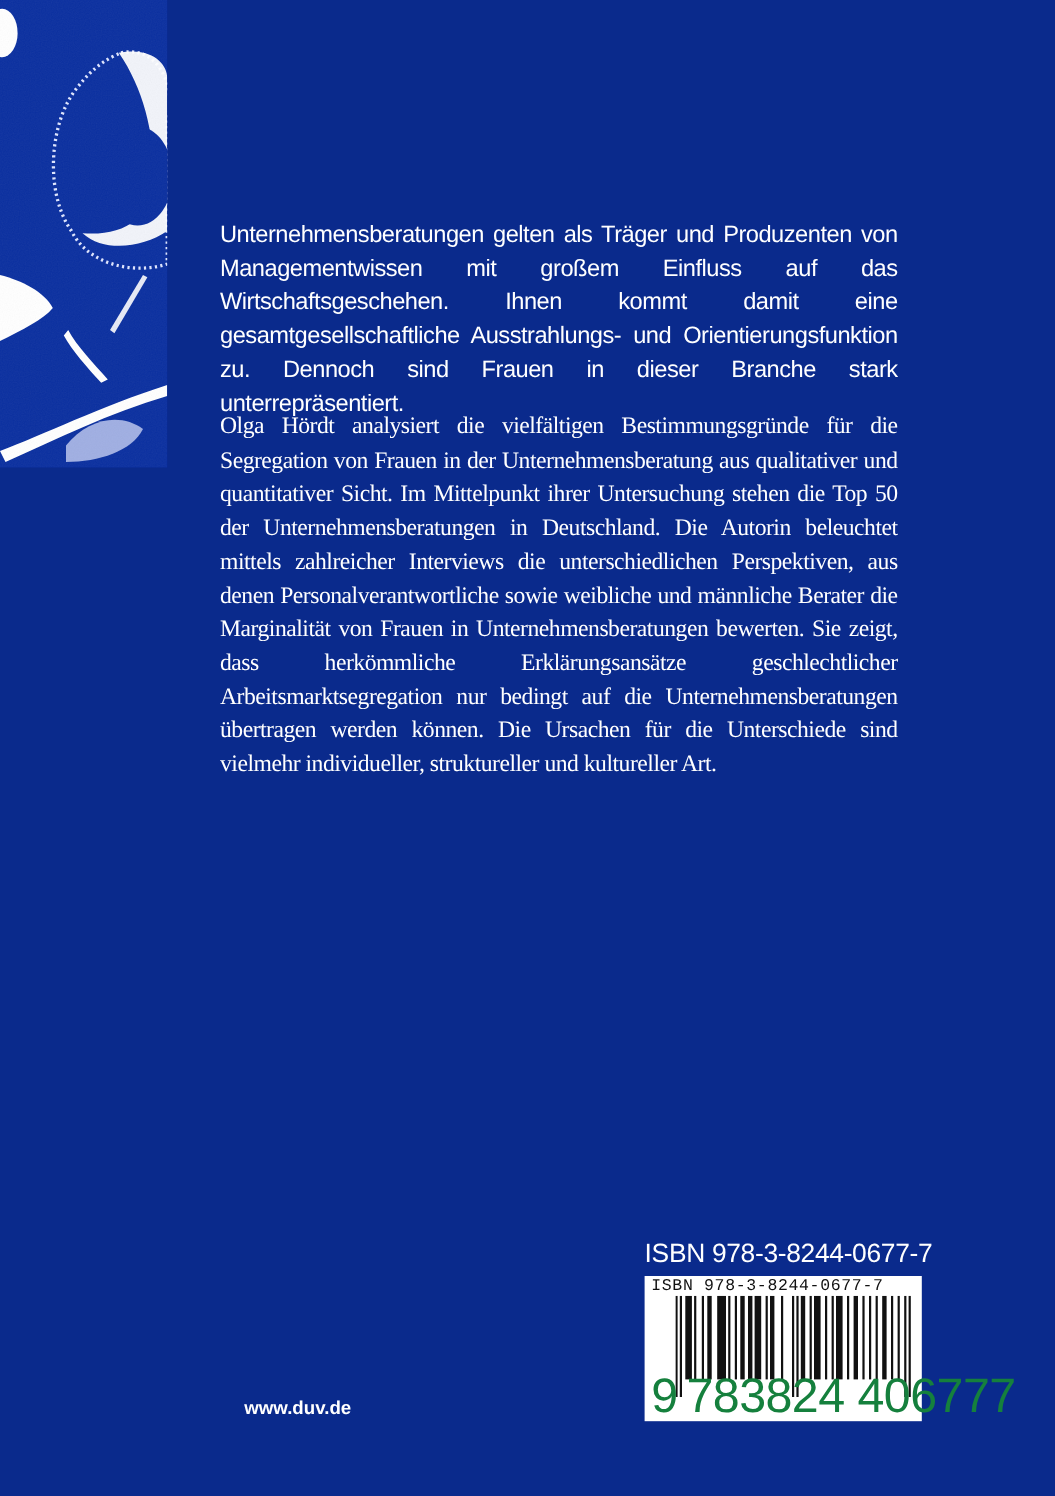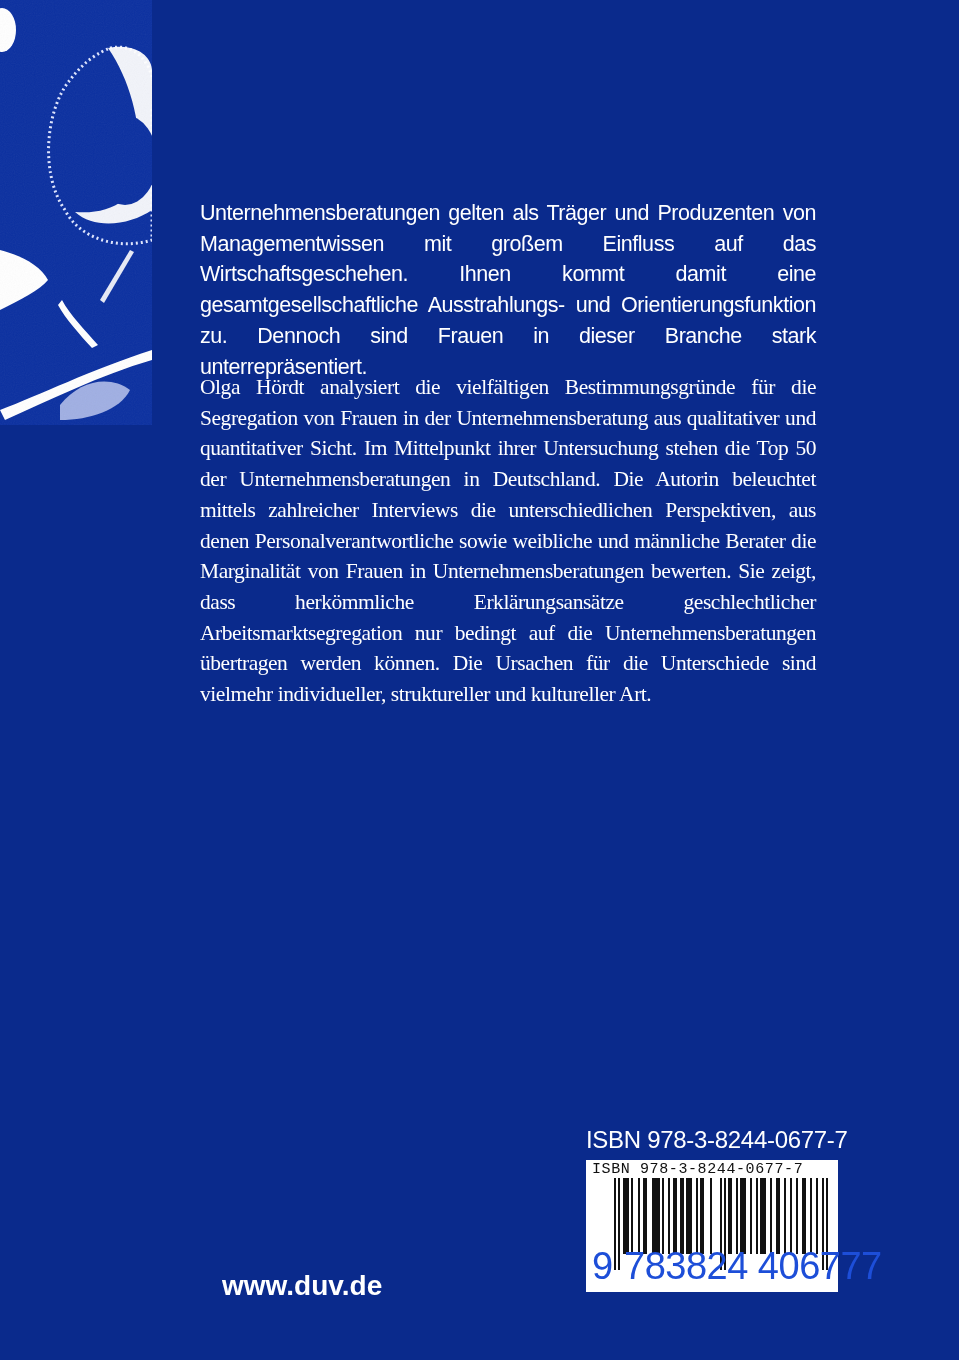--- a/index.html
+++ b/index.html
@@ -29,27 +29,27 @@
     .barcode-box {
       position: absolute; left: 586px; top: 1160px; width: 252px; height: 132px;
       background: #ffffff;
     }
     .barcode-isbn {
       position: absolute; left: 6px; top: 1px; font-family: "Liberation Mono", monospace;
       font-size: 15px; color: #111; letter-spacing: 0.6px; white-space: nowrap;
     }
     .bars { position: absolute; left: 28px; top: 18px; }
     .barcode-digits {
-      position: absolute; left: 6px; top: 85px; font-size: 38px; color: #1d4ed8;
+      position: absolute; left: 6px; top: 85px; font-size: 44px; color: #15803d;
       white-space: nowrap; letter-spacing: -0.5px;
     }
     .digit-first { display: inline-block; width: 32px; }
     .url {
       position: absolute; left: 222px; top: 1270px; color: #ffffff;
-      font-weight: bold; font-size: 28px;
+      font-weight: bold; font-size: 17px;
     }
   </style>
 </head>
 <body>
 
 <div class="photo">
   <svg width="152" height="425" viewBox="0 0 152 425">
     <defs>
       <filter id="grain">
           <feTurbulence type="fractalNoise" baseFrequency="0.9" numOctaves="1" result="n"></feTurbulence>

